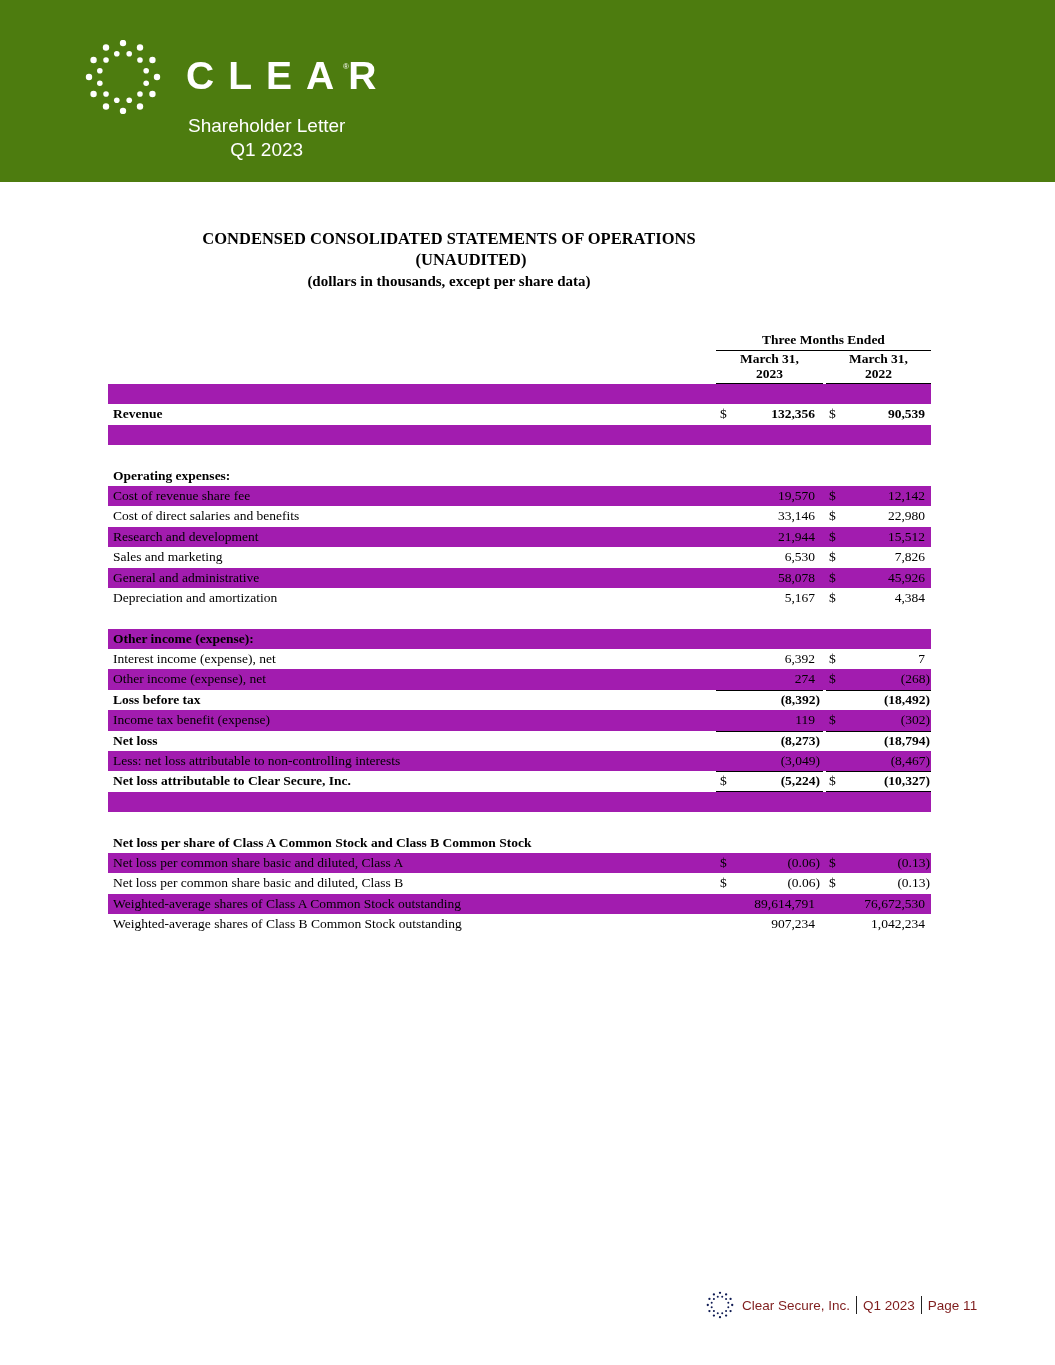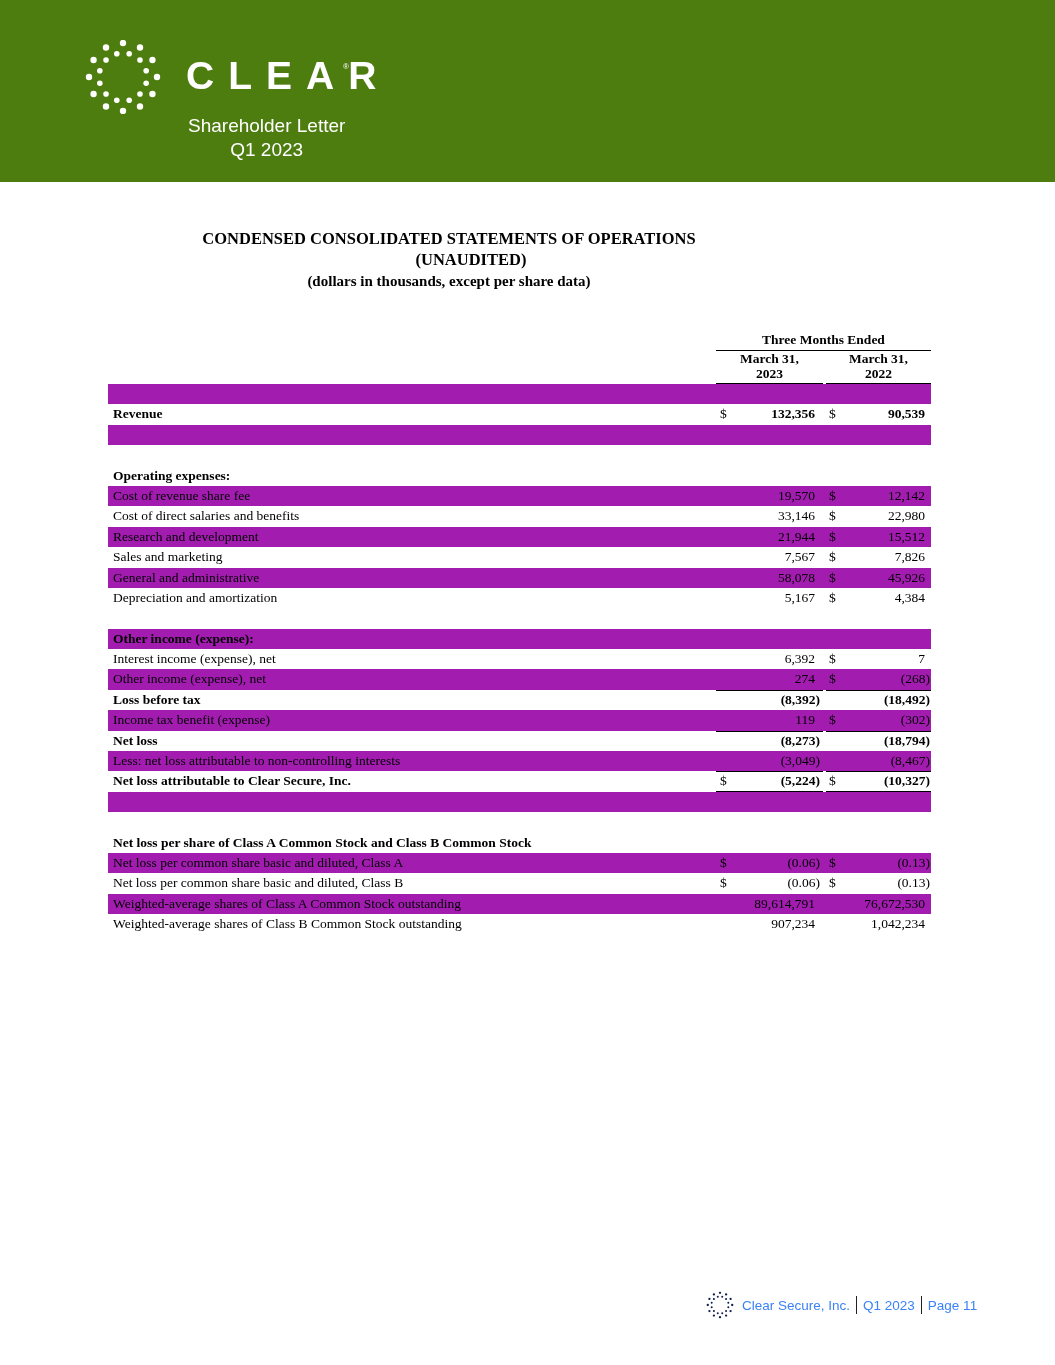--- a/index.html
+++ b/index.html
@@ -30,21 +30,21 @@
     .dbl2 { position:absolute; left:718px; width:105px; height:3px; border-top:1.5px solid #000; border-bottom:1.5px solid #000; bottom:-4px; }
     .hdr-top { position:relative; height:20px; font-weight:bold; font-size:13.5px; }
     .hdr-top span { position:absolute; left:608px; width:215px; text-align:center; top:0; line-height:20px; }
     .hdr-top .uline { position:absolute; left:608px; width:215px; bottom:-1px; border-bottom:1.5px solid #000; }
     .hdr-cols { position:relative; height:34px; font-weight:bold; font-size:13.5px; border-bottom:0; }
     .hdr-cols .c1 { position:absolute; left:608px; width:107px; text-align:center; top:1px; line-height:15px; }
     .hdr-cols .c2 { position:absolute; left:718px; width:105px; text-align:center; top:1px; line-height:15px; }
     .hdr-cols .u1 { position:absolute; left:608px; width:107px; bottom:0; border-bottom:1.5px solid #000; }
     .hdr-cols .u2 { position:absolute; left:718px; width:105px; bottom:0; border-bottom:1.5px solid #000; }
     .spacer { height:20.4px; }
-    .footer { position:absolute; left:706px; top:1291px; height:28px; font-family:"Liberation Sans", sans-serif; font-size:13.5px; color:#3b82f6; display:flex; align-items:center; }
+    .footer { position:absolute; left:706px; top:1291px; height:28px; font-family:"Liberation Sans", sans-serif; font-size:13.5px; color:#7f1d1d; display:flex; align-items:center; }
     .footer .fmark { width:28px; height:28px; margin-right:8px; }
     .footer .sep { display:inline-block; width:1px; height:18px; background:#222; margin:0 6px; }
   </style>
 </head>
 <body>
 
 <div class="header">
   <svg class="logo-mark" viewBox="0 0 78 74" id="logo-svg">
       <circle cx="73" cy="37" r="3.2" fill="#ffffff"></circle>
       <circle cx="68.44486372867092" cy="54" r="3.2" fill="#ffffff"></circle>
@@ -129,21 +129,21 @@
         <span class="v2 np val">22,980</span>
       </div>
       <div class="row blue">
         <span class="label">Research and development</span>
         <span class="v1 np val">21,944</span>
         <span class="cur2">$</span>
         <span class="v2 np val">15,512</span>
       </div>
       <div class="row">
         <span class="label">Sales and marketing</span>
-        <span class="v1 np val">7,567</span>
+        <span class="v1 np val">6,530</span>
         <span class="cur2">$</span>
         <span class="v2 np val">7,826</span>
       </div>
       <div class="row blue">
         <span class="label">General and administrative</span>
         <span class="v1 np val">58,078</span>
         <span class="cur2">$</span>
         <span class="v2 np val">45,926</span>
       </div>
       <div class="row">

